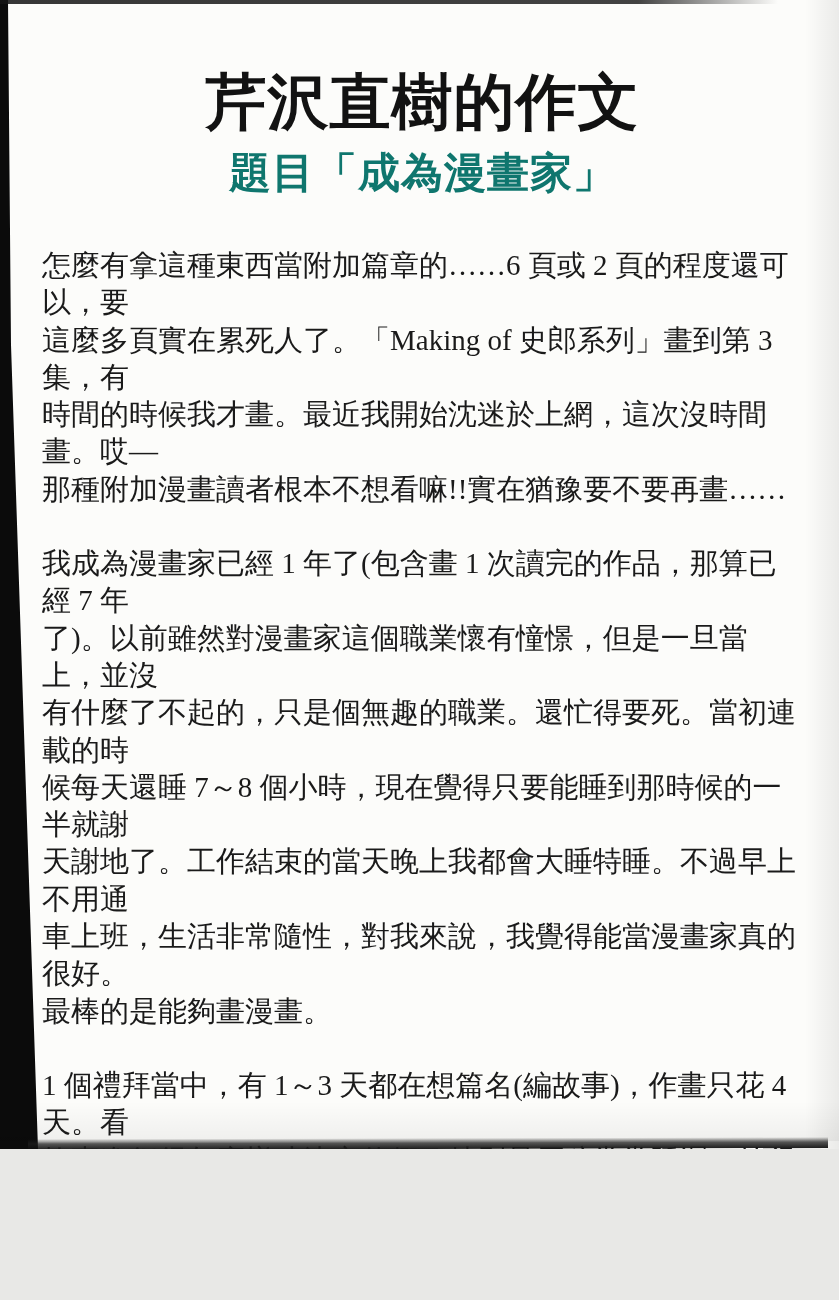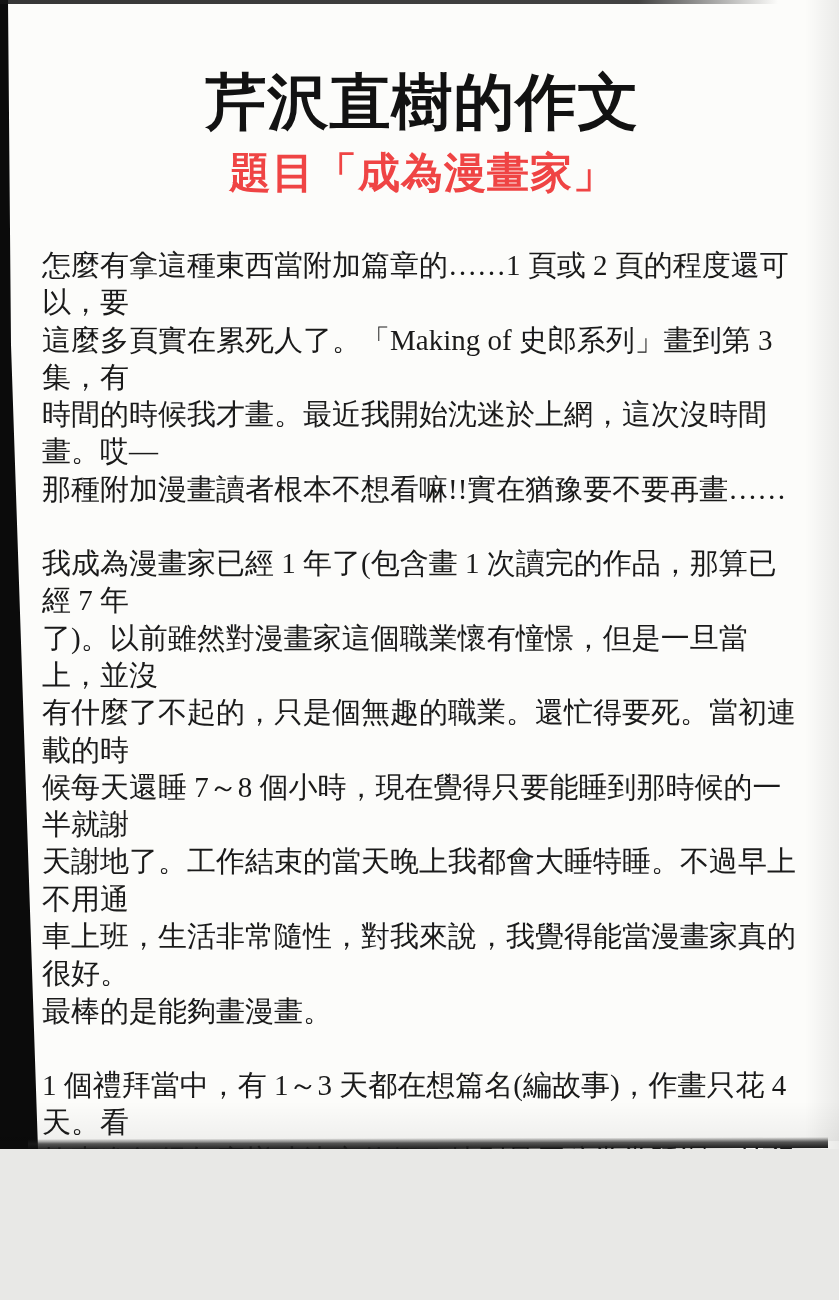--- a/index.html
+++ b/index.html
@@ -49,21 +49,21 @@
     letter-spacing:1px;
     color:#121212;
   }
   .subtitle {
     margin:16px 0 0 0;
     font-family:"Liberation Sans", sans-serif;
     font-weight:700;
     font-size:42px;
     line-height:1.1;
     letter-spacing:1px;
-    color:#ef4444;
+    color:#0f766e;
   }
 
   .body-text {
     position:absolute; top:247px; left:42px; right:34px;
   }
   .para {
     margin:0 0 37px 0;
     font-size:29px;
     line-height:37.3px;
     white-space:pre-line;
@@ -80,21 +80,21 @@
   <div class="edge-right"></div>
   <div class="shadow-bottom"></div>
   <div class="edge-bottom"></div>
 
   <div class="header">
     <h1 class="title">芹沢直樹的作文</h1>
     <h2 class="subtitle">題目「成為漫畫家」</h2>
   </div>
 
   <div class="body-text">
-    <p class="para">怎麼有拿這種東西當附加篇章的……1 頁或 2 頁的程度還可以，要
+    <p class="para">怎麼有拿這種東西當附加篇章的……6 頁或 2 頁的程度還可以，要
 這麼多頁實在累死人了。「Making of 史郎系列」畫到第 3 集，有
 時間的時候我才畫。最近我開始沈迷於上網，這次沒時間畫。哎—
 那種附加漫畫讀者根本不想看嘛!!實在猶豫要不要再畫……</p>
     <p class="para">我成為漫畫家已經 1 年了(包含畫 1 次讀完的作品，那算已經 7 年
 了)。以前雖然對漫畫家這個職業懷有憧憬，但是一旦當上，並沒
 有什麼了不起的，只是個無趣的職業。還忙得要死。當初連載的時
 候每天還睡 7～8 個小時，現在覺得只要能睡到那時候的一半就謝
 天謝地了。工作結束的當天晚上我都會大睡特睡。不過早上不用通
 車上班，生活非常隨性，對我來說，我覺得能當漫畫家真的很好。
 最棒的是能夠畫漫畫。</p>

